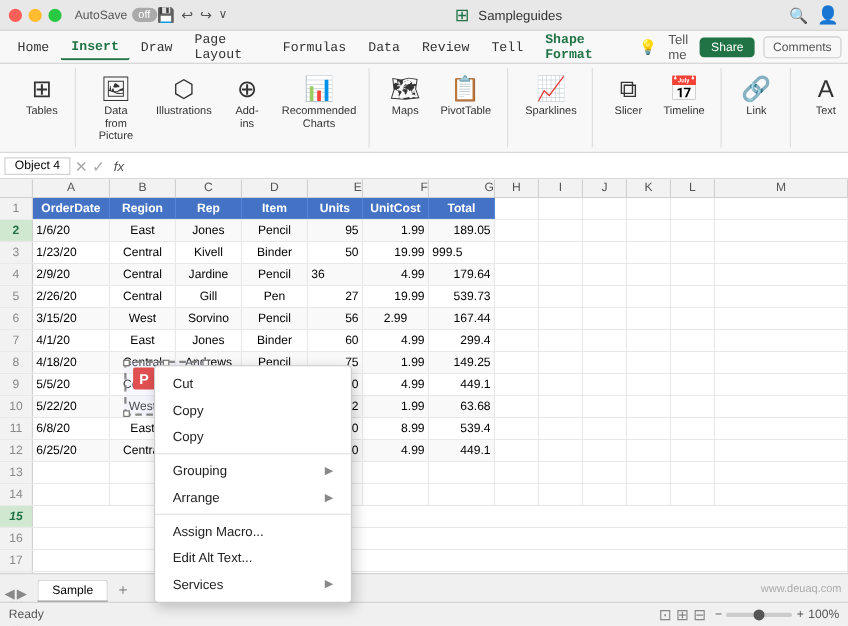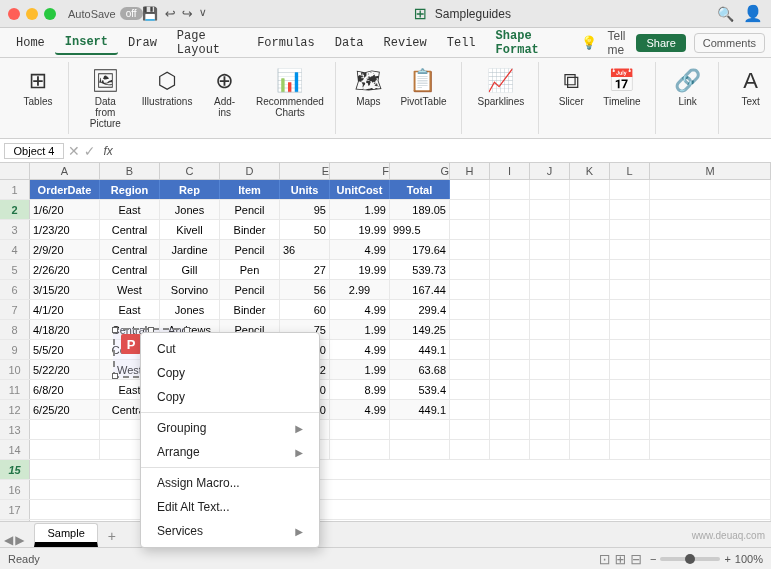--- a/index.html
+++ b/index.html
@@ -70,21 +70,21 @@
     
     .status-bar { height: 22px; background: #f0f0f0; border-top: 1px solid #d0d0d0; display: flex; align-items: center; padding: 0 8px; font-size: 11px; color: #555; }
     .status-right { margin-left: auto; display: flex; align-items: center; gap: 8px; }
     .view-icons { display: flex; gap: 4px; }
     .view-icon { font-size: 14px; color: #888; cursor: pointer; }
     .zoom-control { display: flex; align-items: center; gap: 4px; font-size: 11px; }
 
     
     .sheet-tabs { height: 26px; background: #f0f0f0; border-top: 1px solid #d0d0d0; display: flex; align-items: flex-end; padding: 0 4px; gap: 2px; }
     .sheet-tab { padding: 3px 12px; font-size: 11px; background: white; border: 1px solid #d0d0d0; border-bottom: none; border-radius: 3px 3px 0 0; cursor: pointer; }
-    .sheet-tab.active { background: white; border-bottom: 5px solid #000000; font-weight: 500; }
+    .sheet-tab.active { background: white; border-bottom: 1px solid #000000; font-weight: 500; }
     .sheet-add { padding: 3px 8px; font-size: 14px; color: #888; cursor: pointer; }
     .sheet-nav { display: flex; align-items: center; gap: 2px; margin-right: 8px; font-size: 12px; color: #888; }
 
     .watermark { position: absolute; bottom: 28px; right: 6px; font-size: 10px; color: #aaa; }
   </style>
 </head>
 <body>
 
 <div style="position: relative; width: 771px; height: 569px; overflow: hidden;">
 

